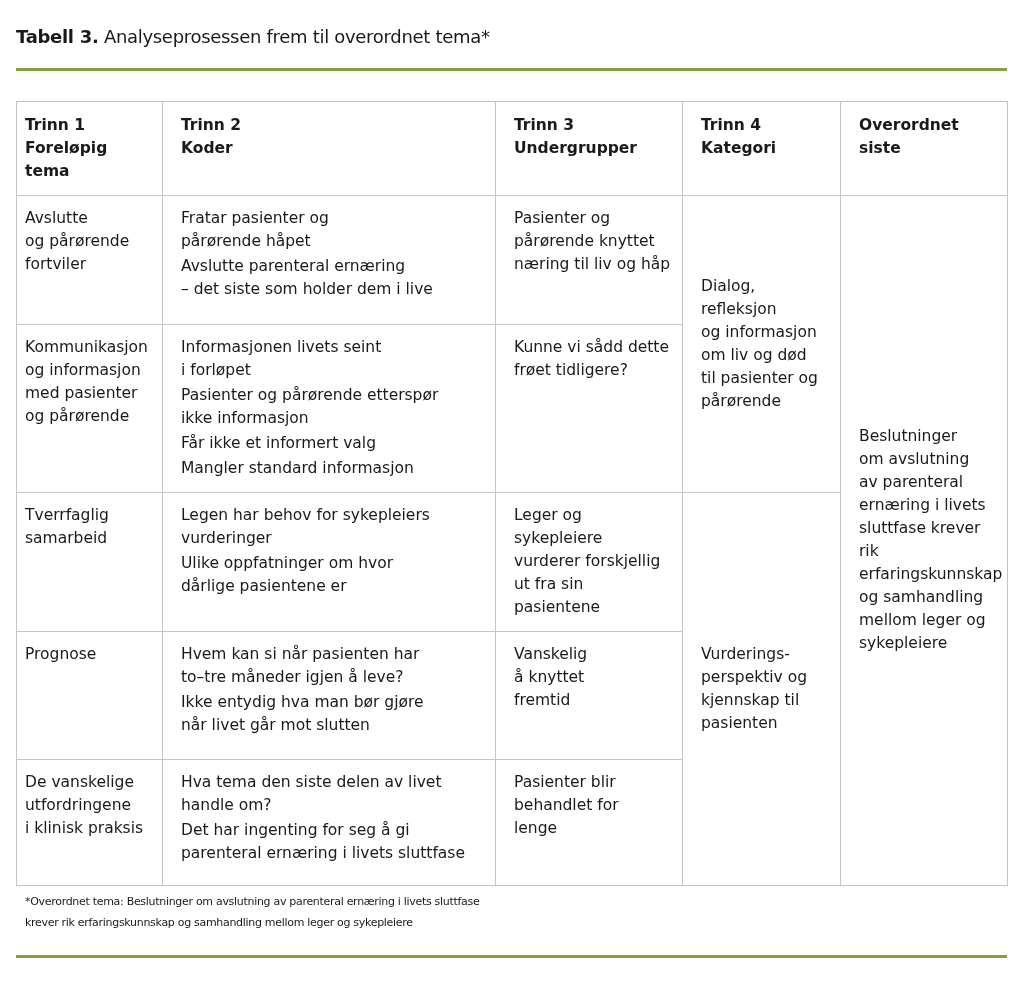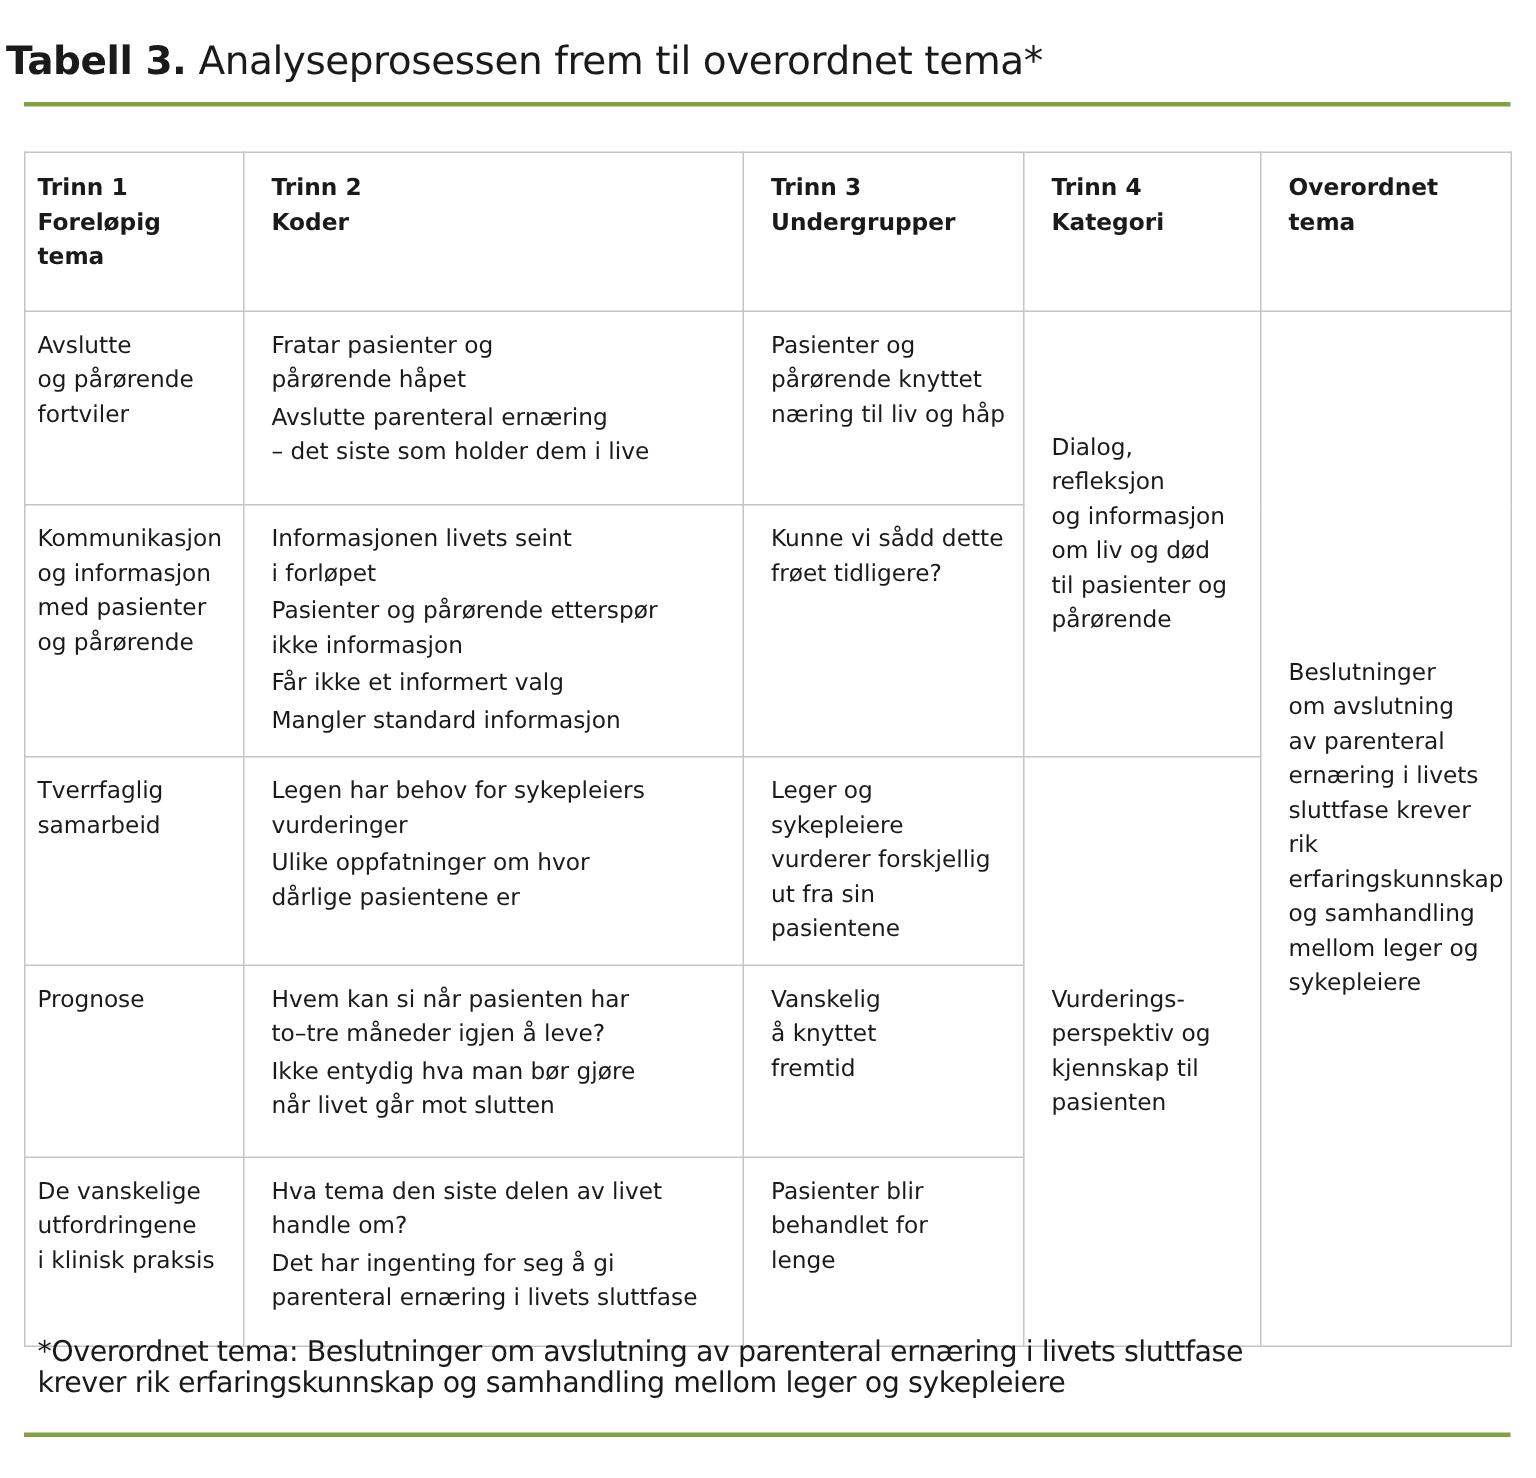--- a/index.html
+++ b/index.html
@@ -1,30 +1,30 @@
 <!DOCTYPE html>
 <html><head>
 <meta charset="utf-8">
 <style>
   html, body { margin: 0; padding: 0; background: #ffffff; }
   body { width: 1024px; height: 985px; position: relative; font-family: "DejaVu Sans", sans-serif; color: #1a1a1a; overflow: hidden; }
-  .title { position: absolute; left: 4px; top: 26px; font-size: 26px; letter-spacing: -0.3px; white-space: nowrap; text-align: center; }
+  .title { position: absolute; left: 16px; top: 26px; font-size: 18px; letter-spacing: -0.3px; white-space: nowrap; text-align: center; }
   .title b { font-weight: bold; }
   .rule { position: absolute; left: 16px; width: 991px; height: 3px; background: #84a040; }
   .rule.top { top: 68px; }
   .rule.bottom { top: 955px; }
   table { position: absolute; left: 16px; top: 101px; width: 991px; border-collapse: collapse; table-layout: fixed; font-size: 15.5px; line-height: 23px; }
   td, th { border: 1.5px solid #c4c4c4; vertical-align: top; padding: 11px 8px 12px 8px; text-align: left; }
-  th { font-weight: bold; padding-top: 12px; padding-bottom: 24px; height: 45px; }
+  th { font-weight: bold; padding-top: 12px; padding-bottom: 12px; height: 45px; }
   td.col1, th.col1 { padding-left: 8px; }
   td.col2, th.col2, td.col3, th.col3, td.col4, th.col4, td.col5, th.col5 { padding-left: 18px; }
   .p { margin: 0; white-space: pre-line; }
   .p + .p { margin-top: 2px; }
   td.mid { vertical-align: middle; padding-left: 18px; }
-  .footnote { position: absolute; left: 25px; top: 891px; font-size: 19px; line-height: 21px; white-space: pre-line; letter-spacing: -0.3px; }
+  .footnote { position: absolute; left: 25px; top: 891px; font-size: 11px; line-height: 21px; white-space: pre-line; letter-spacing: -0.3px; }
 </style>
 </head>
 <body>
 
 <div class="title"><b>Tabell 3.</b><span> Analyseprosessen frem til overordnet tema*</span></div>
 
 <div class="rule top"></div>
 
 <table>
   <colgroup>
@@ -47,21 +47,21 @@
       <th class="col3">
           <p class="p">Trinn 3
 Undergrupper</p>
         </th>
       <th class="col4">
           <p class="p">Trinn 4
 Kategori</p>
         </th>
       <th class="col5">
           <p class="p">Overordnet
-tema</p>
+siste</p>
         </th>
     </tr>
   </thead>
   <tbody>
     <tr style="height:129px">
       <td class="col1">
           <p class="p">Avslutte
 og pårørende
 fortviler</p>
         </td>

